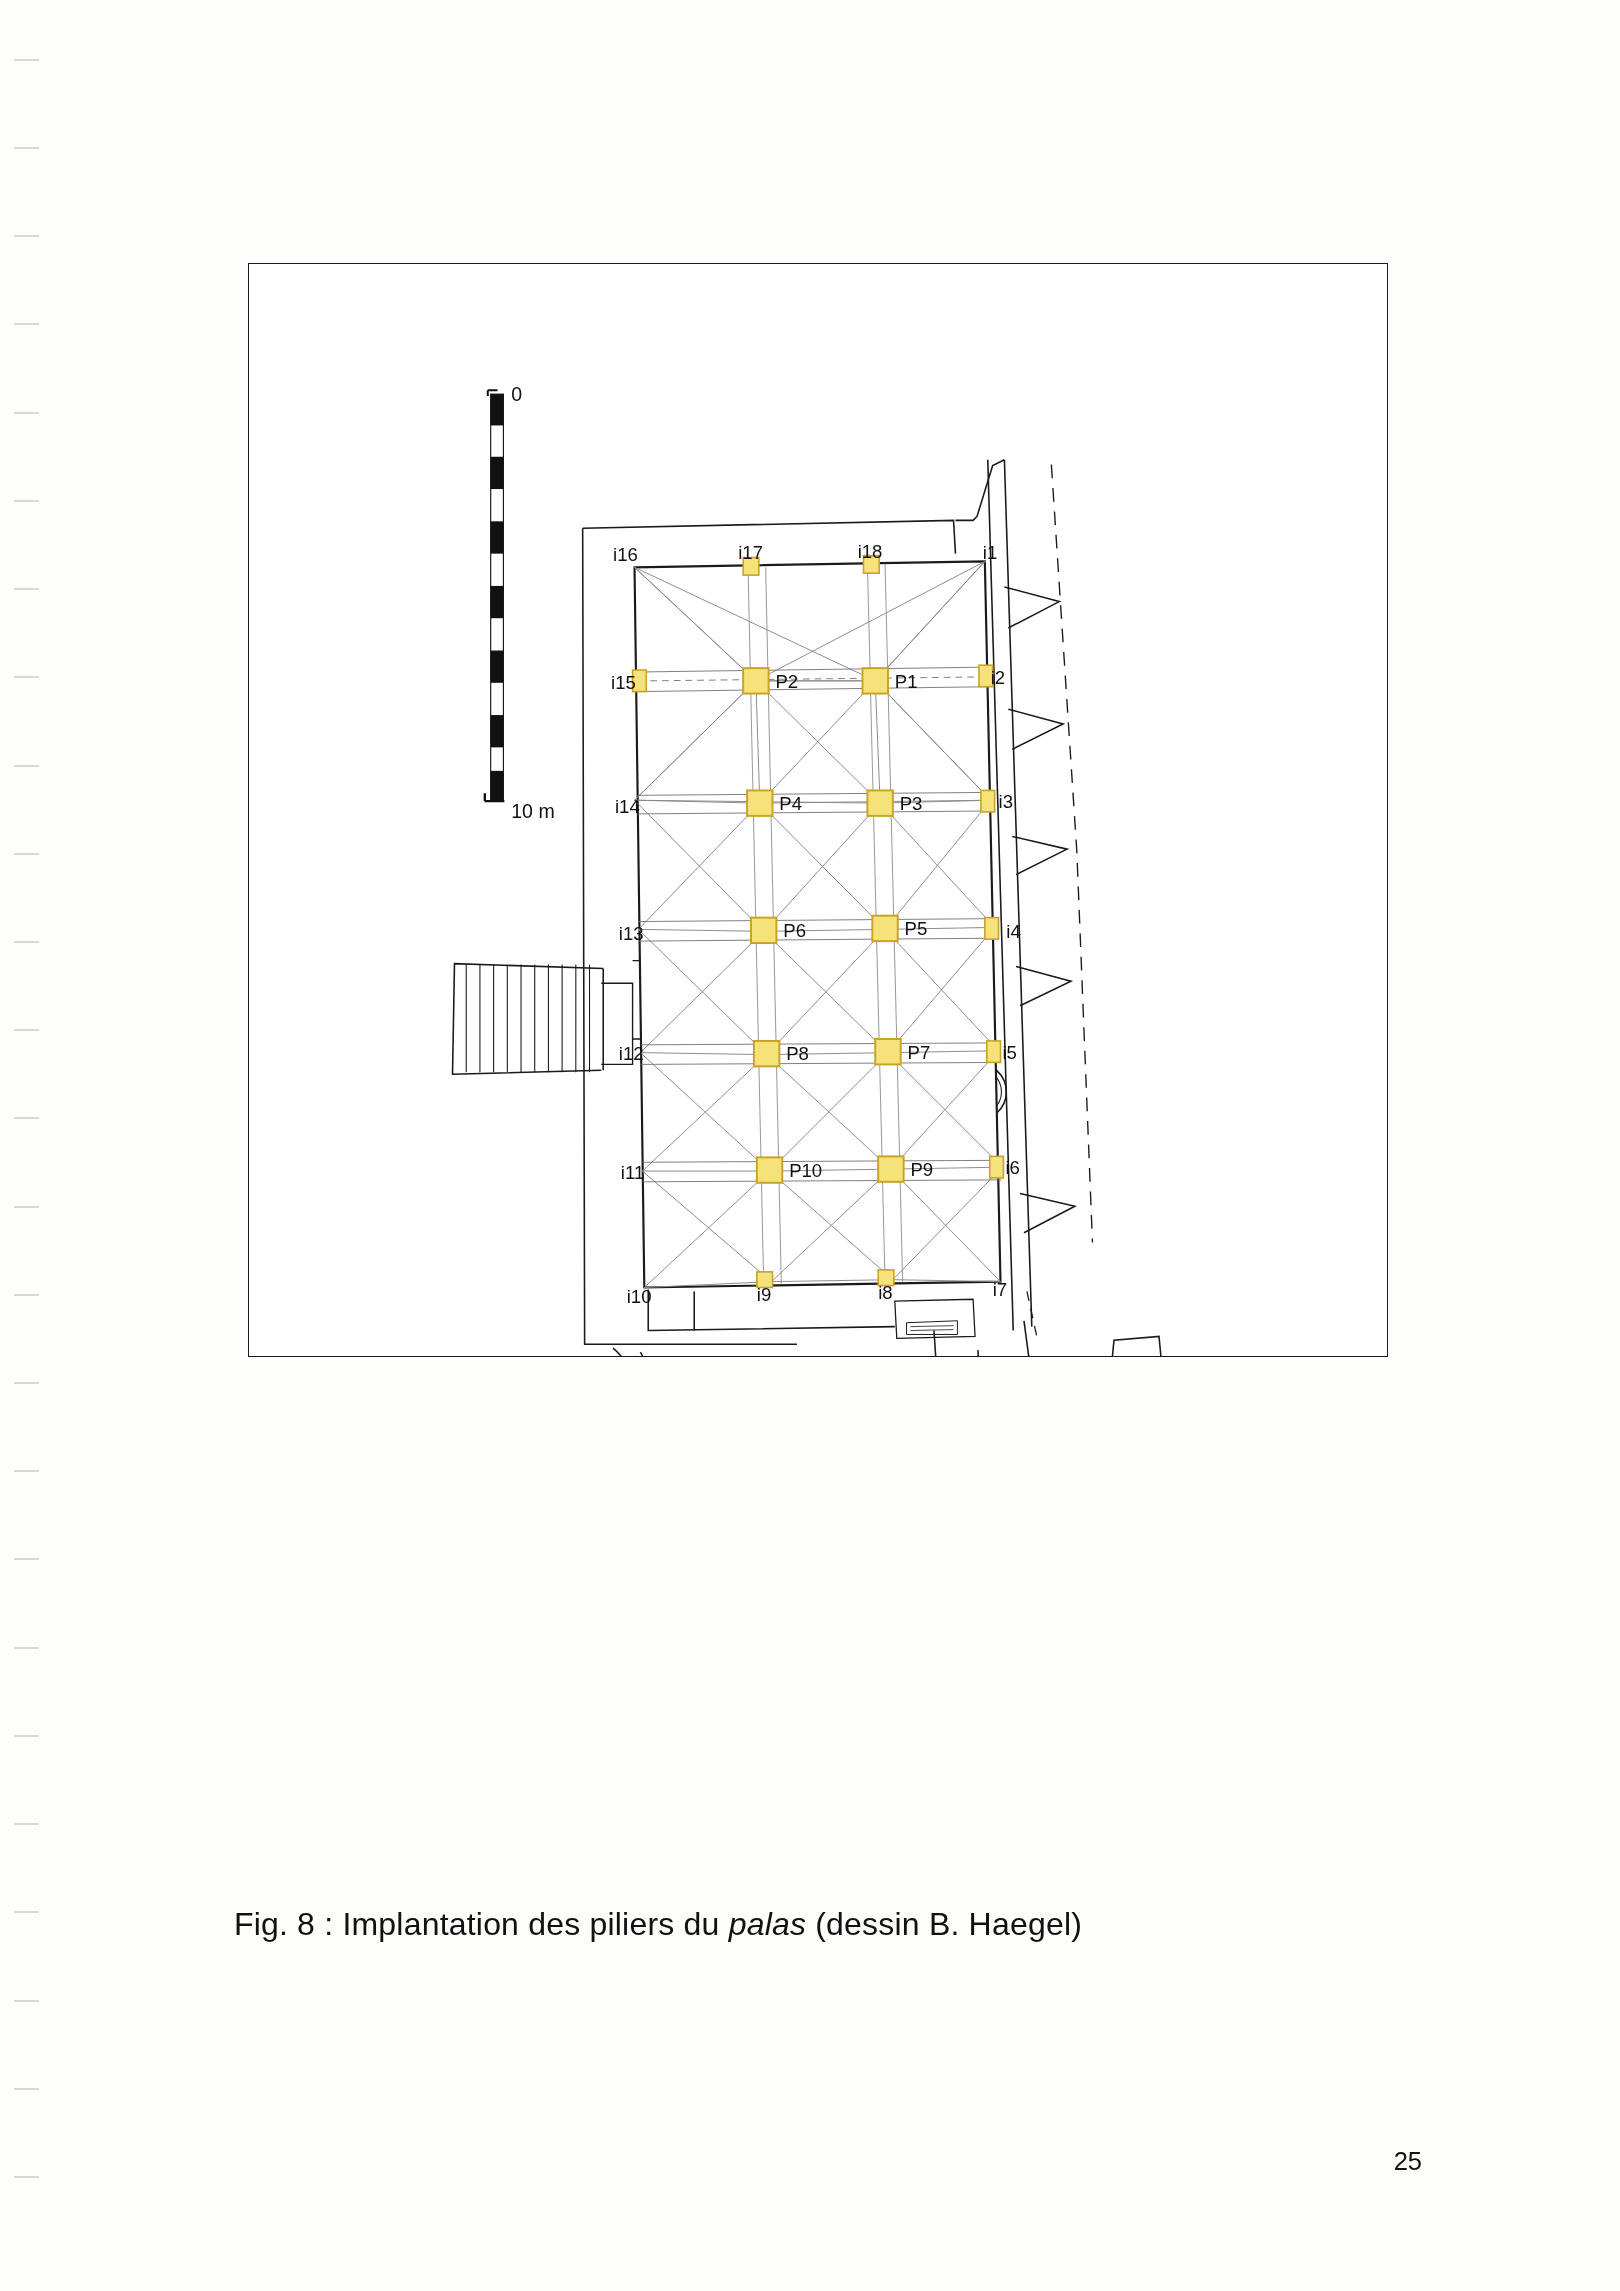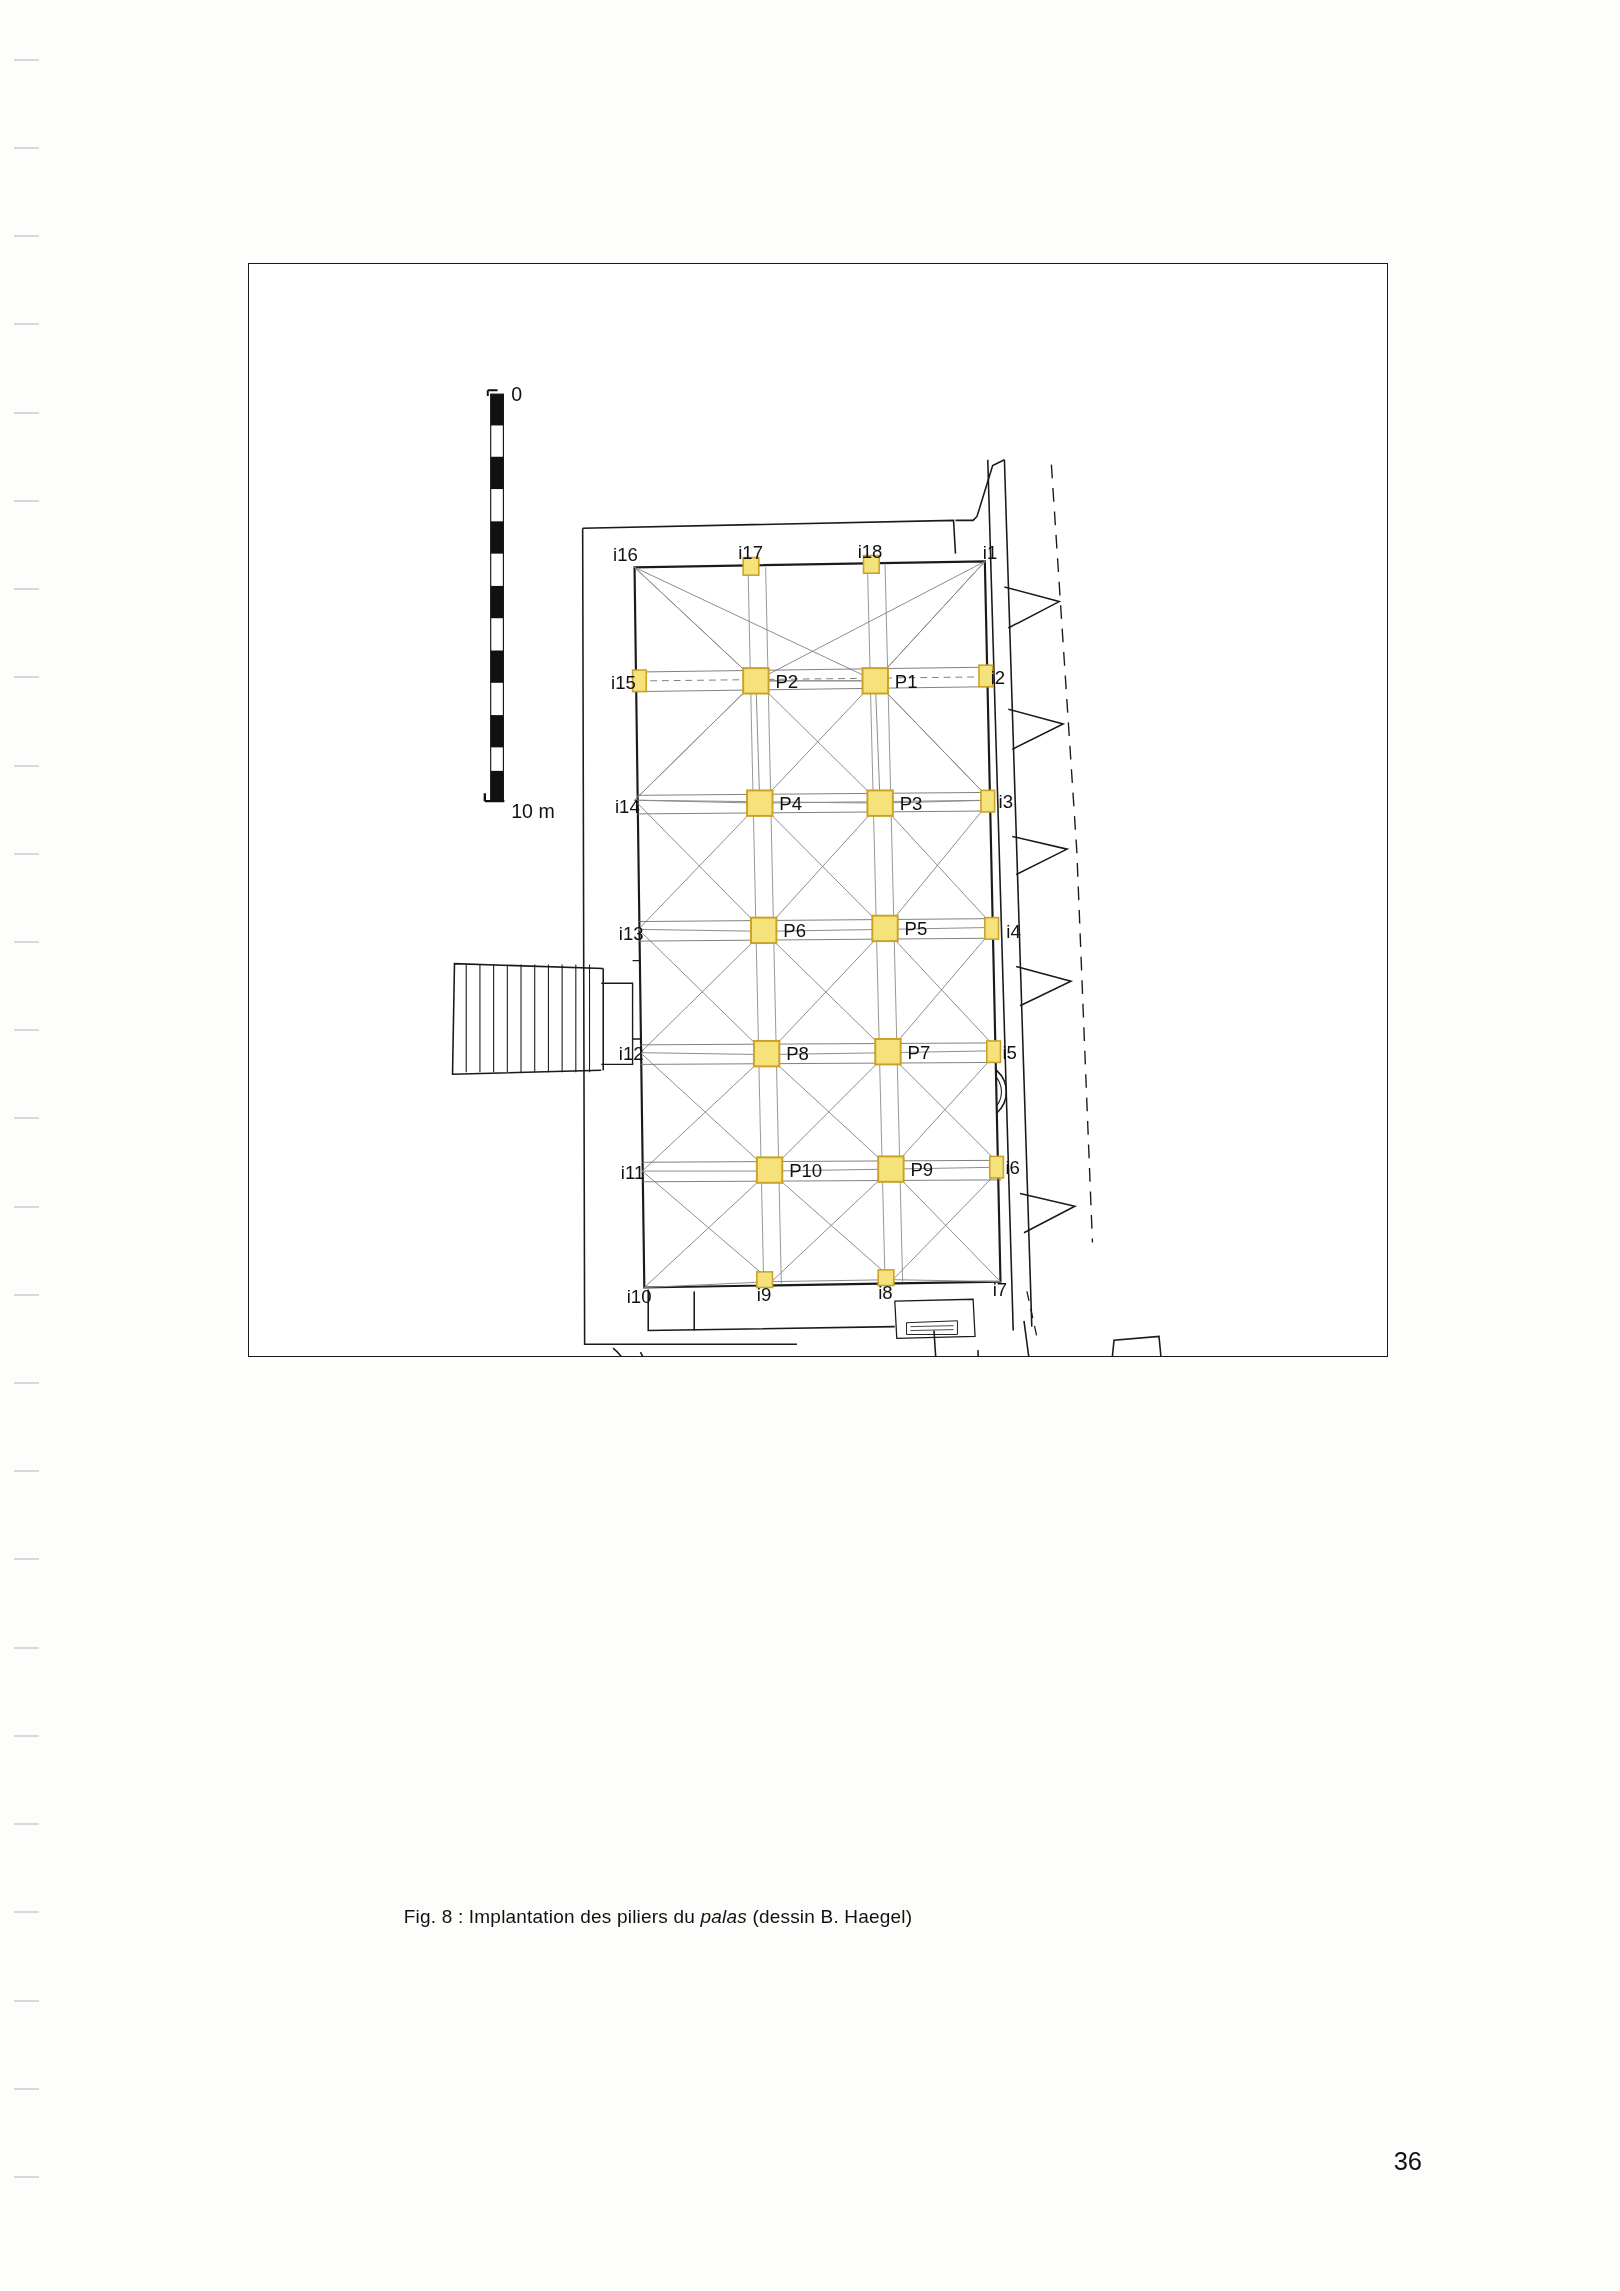--- a/index.html
+++ b/index.html
@@ -49,21 +49,21 @@
     left: 0; top: 0;
     width: 100%;
     height: 100%;
   }
   .caption {
     position: absolute;
     left: 0;
     top: 1906px;
     width: 1316px;
     text-align: center;
-    font-size: 19px;
+    font-size: 32px;
     letter-spacing: 0.2px;
   }
   .caption .ital { font-style: italic; }
   .page-number {
     position: absolute;
     right: 198px;
     top: 2147px;
     font-size: 25.5px;
   }
   text {
@@ -285,14 +285,14 @@
       <text x="500" y="302">i17</text>
       <text x="622" y="300">i18</text>
     </g>
   </svg>
 </div>
 
 <div class="caption">
   <span>Fig. 8 : Implantation des piliers du </span><span class="ital">palas</span><span> (dessin B. Haegel)</span>
 </div>
 
-<div class="page-number">36</div>
+<div class="page-number">25</div>
 
 
 </body></html>

